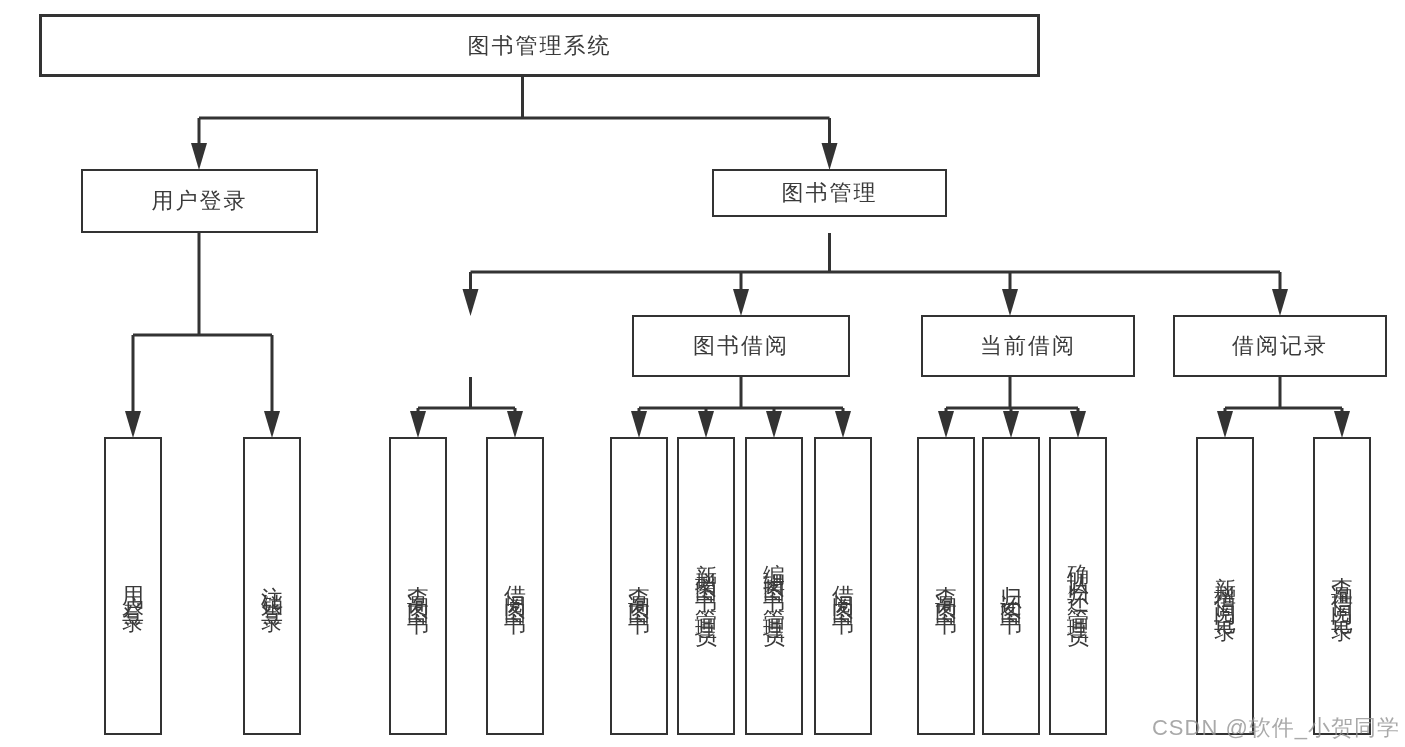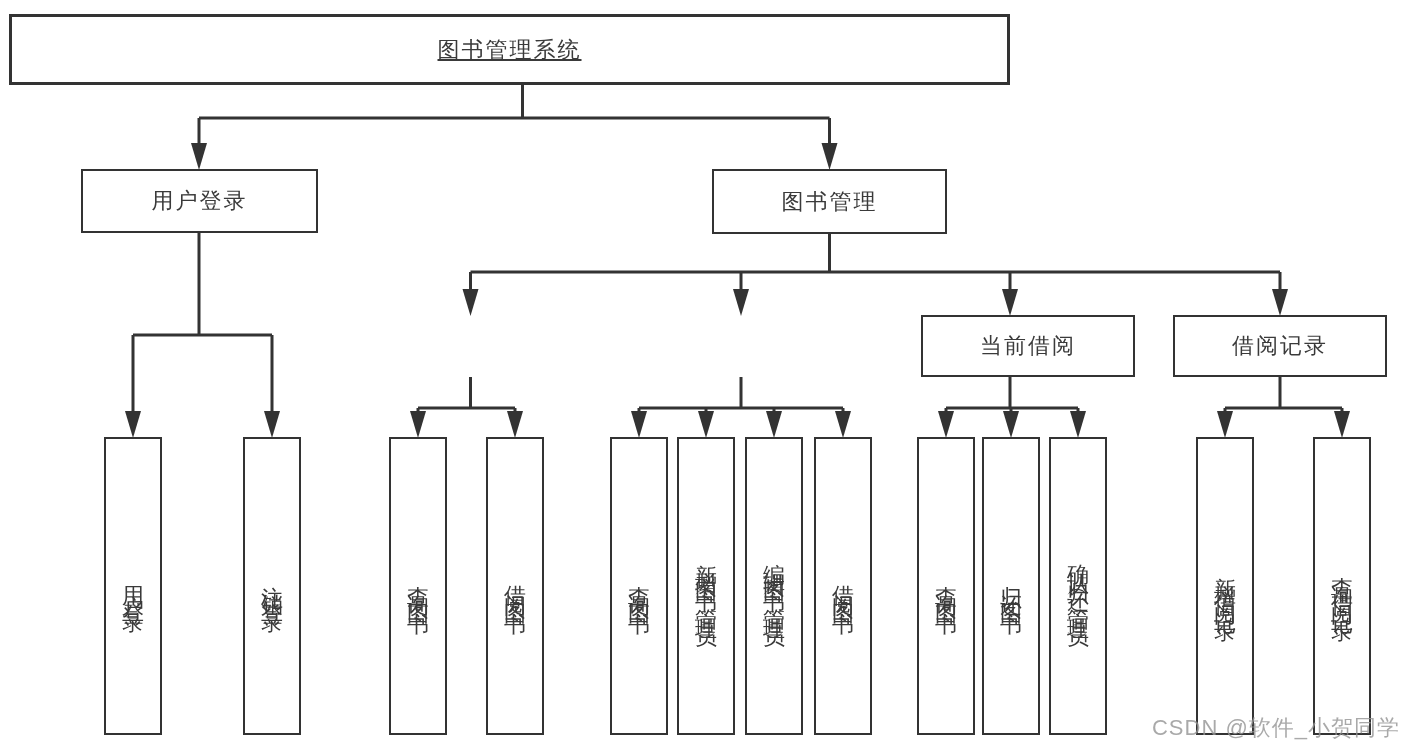--- a/index.html
+++ b/index.html
@@ -86,31 +86,34 @@
       <polygon points="766,411 782,411 774,438"></polygon>
       <polygon points="835,411 851,411 843,438"></polygon>
       <polygon points="938,411 954,411 946,438"></polygon>
       <polygon points="1003,411 1019,411 1011,438"></polygon>
       <polygon points="1070,411 1086,411 1078,438"></polygon>
       <polygon points="1217,411 1233,411 1225,438"></polygon>
       <polygon points="1334,411 1350,411 1342,438"></polygon>
     </g>
   </svg>
 
-  <div class="node root h-node" style="left:9px;top:14px;width:1001px;height:71px;text-decoration:underline;">
+  <div class="node root h-node" style="left:39px;top:14px;width:1001px;height:63px;">
     <span>图书管理系统</span>
   </div>
 
   <div class="node h-node" style="left:81px;top:169px;width:237px;height:64px;">
     <span>用户登录</span>
   </div>
-  <div class="node h-node" style="left:712px;top:169px;width:235px;height:65px;">
+  <div class="node h-node" style="left:712px;top:169px;width:235px;height:48px;">
     <span>图书管理</span>
   </div>
 
+  <div class="node h-node" style="left:632px;top:315px;width:218px;height:62px;">
+    <span>图书借阅</span>
+  </div>
   <div class="node h-node" style="left:903px;top:315px;width:214px;height:62px;margin-left:18px;">
     <span>当前借阅</span>
   </div>
   <div class="node h-node" style="left:1173px;top:315px;width:214px;height:62px;">
     <span>借阅记录</span>
   </div>
 
   <div class="node v-node" style="left:104px;top:437px;width:58px;height:298px;">
     <span>用户登录</span>
   </div>

